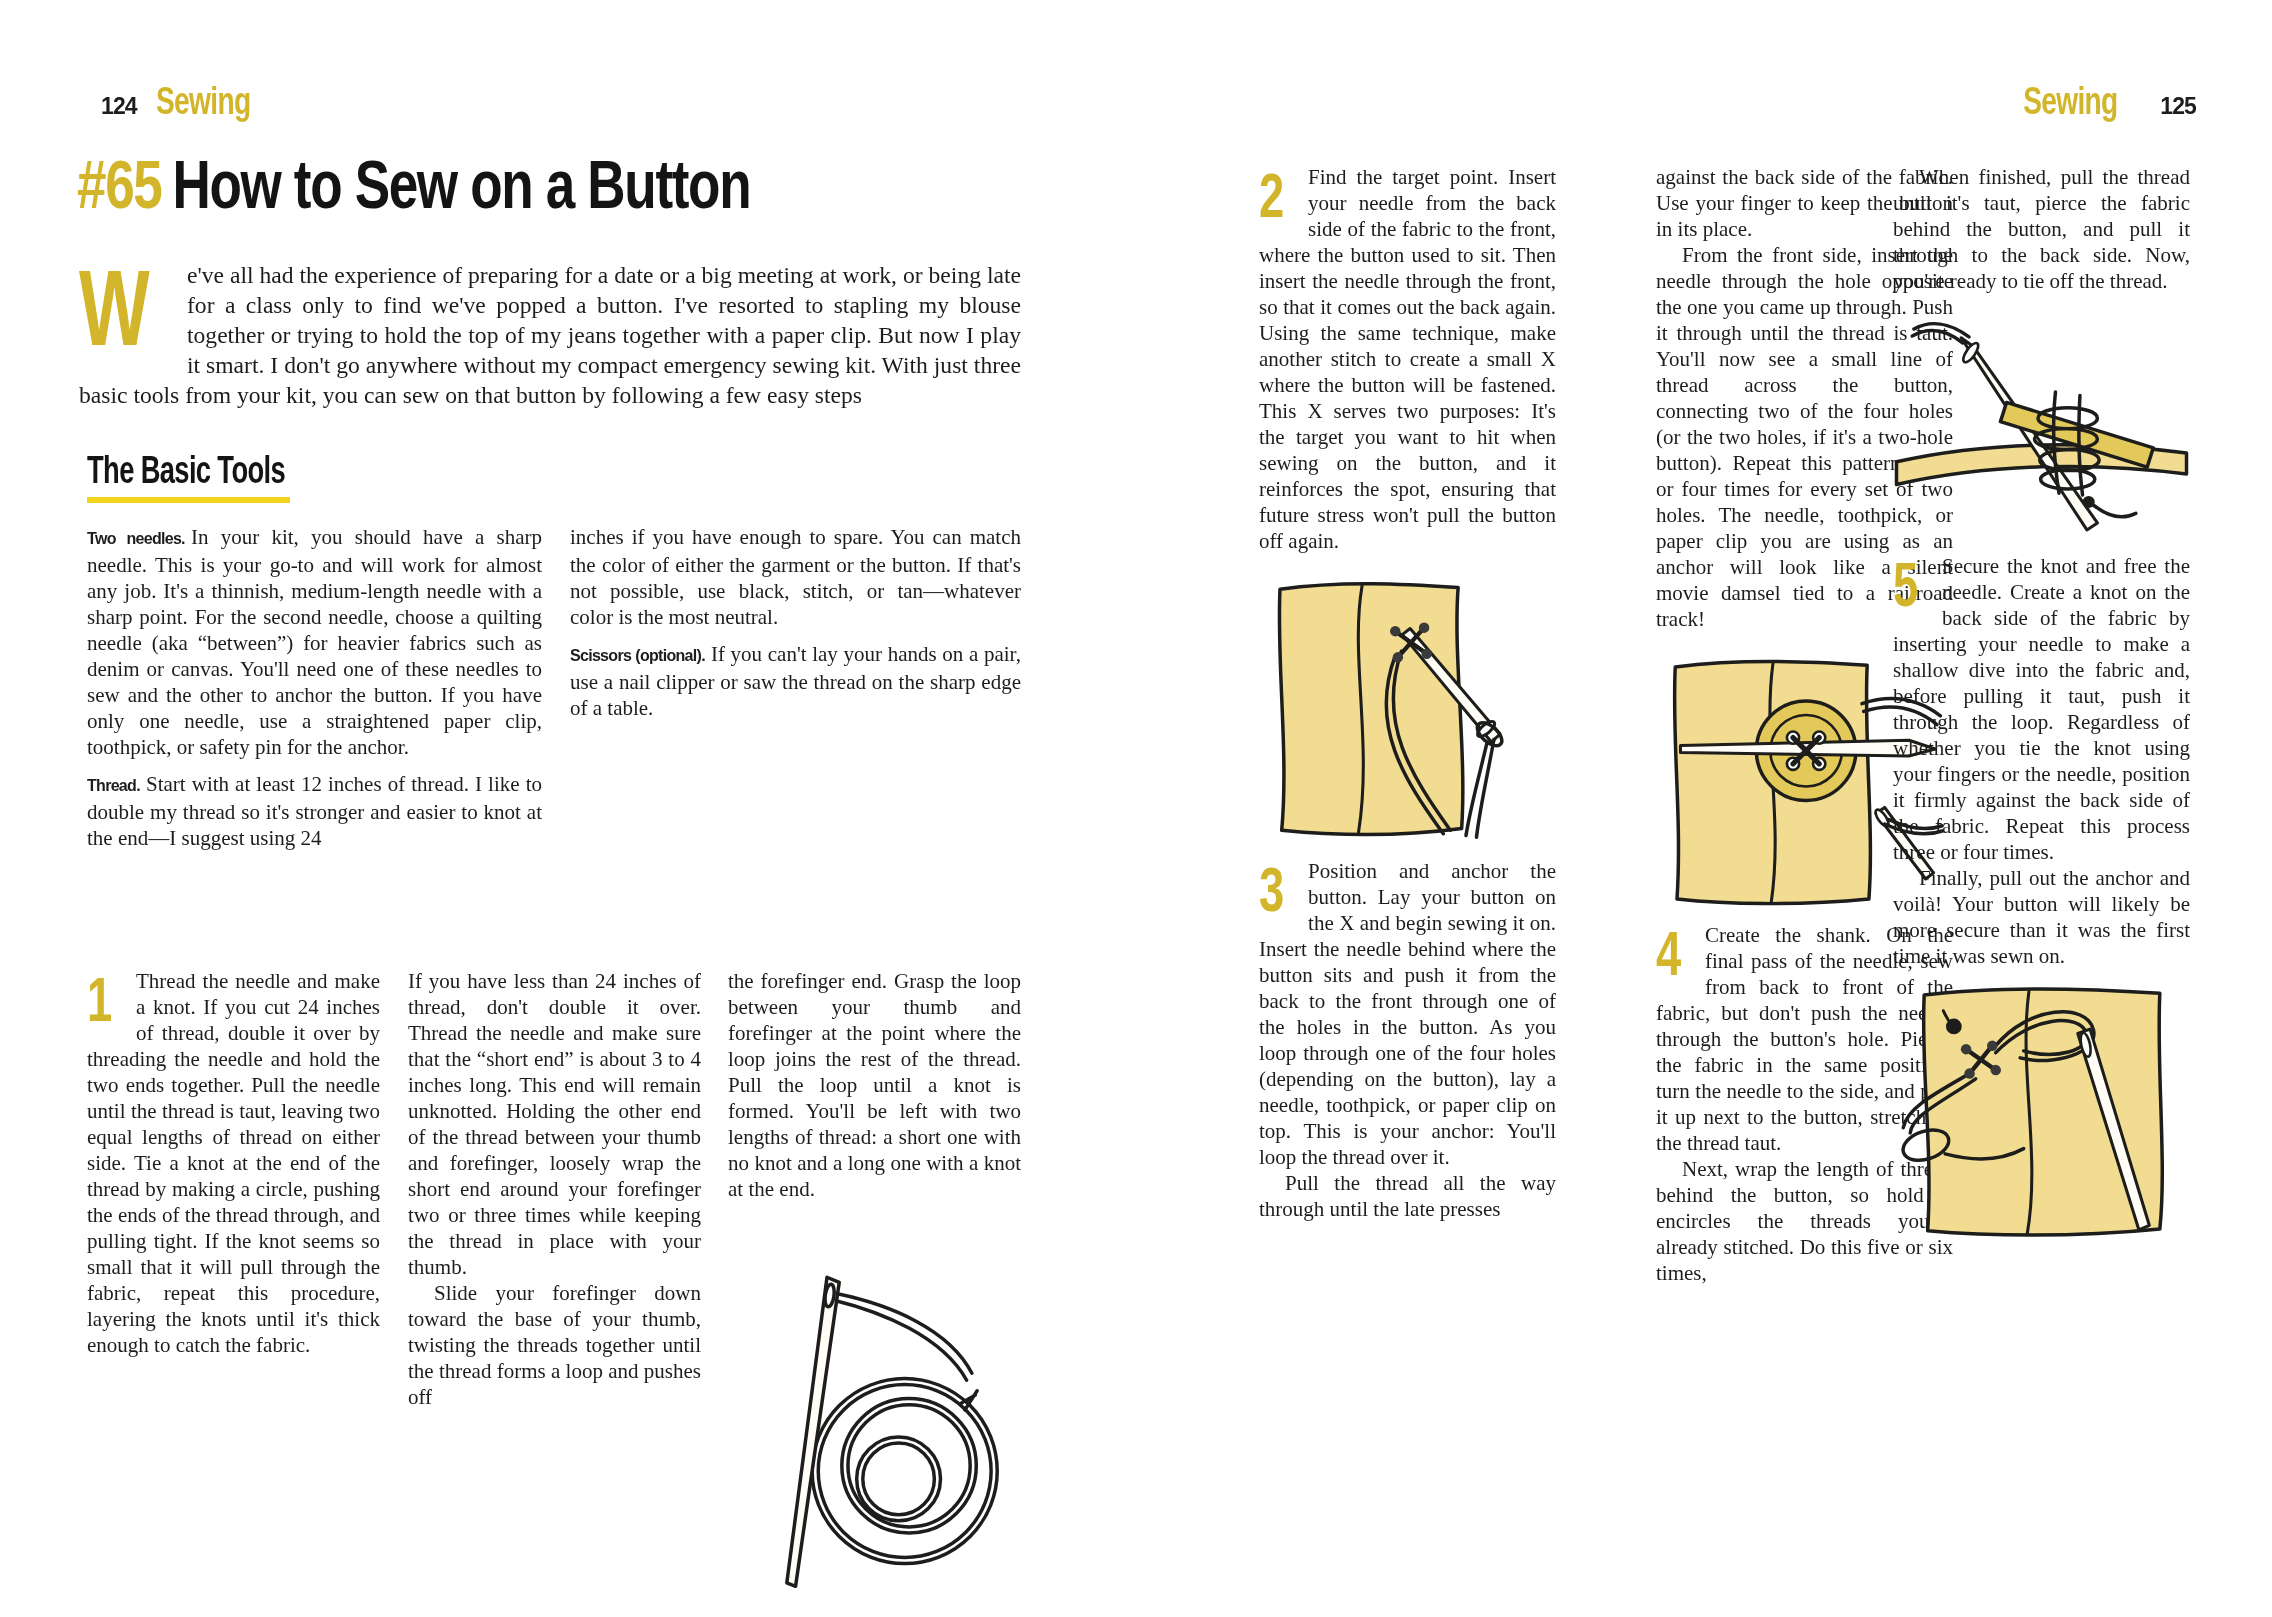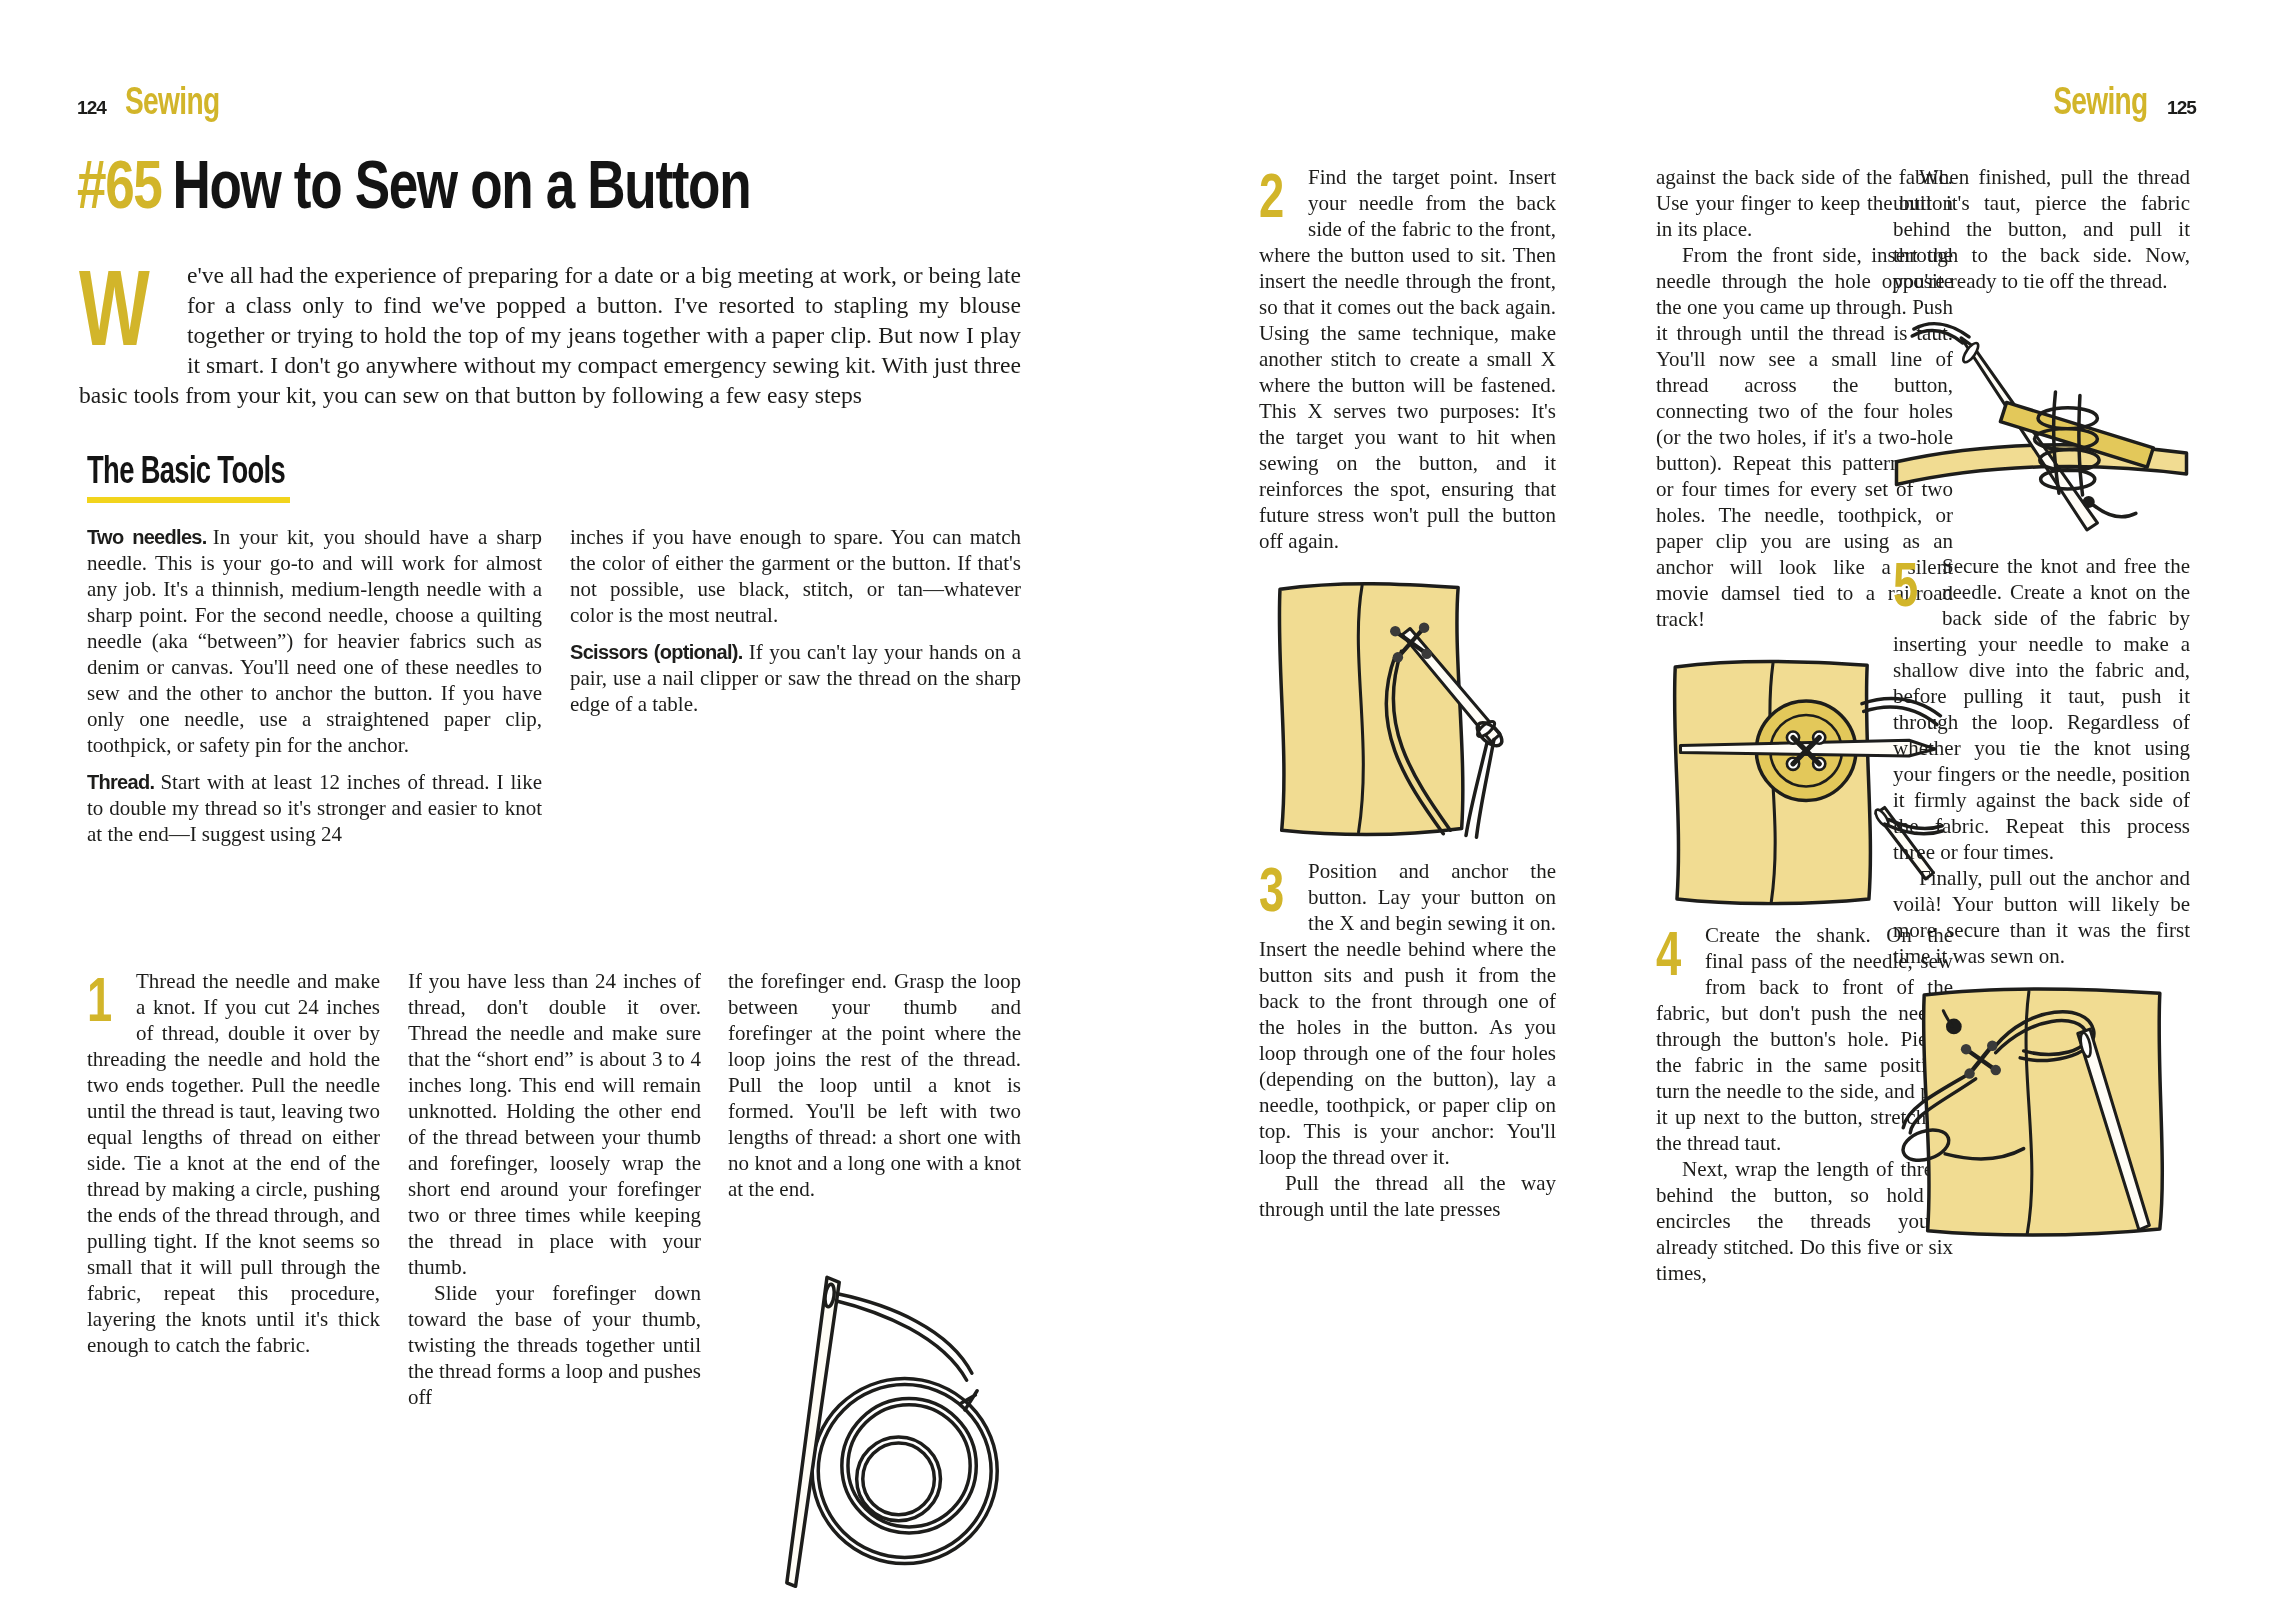--- a/index.html
+++ b/index.html
@@ -1,34 +1,34 @@
 <!DOCTYPE html>
 <html style="font-size:14px"><head>
 <meta charset="utf-8">
 <style>
   html,body{margin:0;padding:0;background:#ffffff;}
   #page{position:relative;width:2273px;height:1617px;background:#fff;overflow:hidden;
         font-family:"Liberation Serif", serif;color:#1d1d1b;}
   .abs{position:absolute;}
   
   .hdr{display:flex;align-items:baseline;gap:19px;}
-  .pagenum{font-family:"Liberation Sans",sans-serif;font-weight:bold;font-size:19px;letter-spacing:-0.9px;color:#1d1d1b;}
+  .pagenum{font-family:"Liberation Sans",sans-serif;font-weight:bold;font-size:23px;letter-spacing:-0.9px;color:#1d1d1b;margin-left:24px;}
   .runhead{font-family:"Liberation Sans",sans-serif;font-weight:bold;font-size:38px;letter-spacing:-0.9px;color:#d2b52a;display:inline-block;}
   .sqL{transform:scaleX(.74);transform-origin:0 100%;}
   .sqR{transform:scaleX(.74);transform-origin:100% 100%;}
   
   .title{font-family:"Liberation Sans",sans-serif;font-weight:bold;font-size:68px;letter-spacing:-1.7px;
          white-space:nowrap;transform:scaleX(.78);transform-origin:0 0;color:#141414;}
   .title .tno{color:#d2b52a;margin-right:14px;}
   
   .body{font-size:21px;line-height:26px;text-align:justify;margin:0;}
   .intro{font-size:23.6px;line-height:30px;}
   .ind{text-indent:26px;}
   .tool{margin:0 0 10.5px 0;}
-  .runin{font-family:"Liberation Sans",sans-serif;font-weight:bold;font-size:20px;letter-spacing:-0.7px;margin-right:6.1px;}
+  .runin{font-family:"Liberation Sans",sans-serif;font-weight:bold;font-size:16px;letter-spacing:-0.7px;margin-right:6.1px;}
   .runin:empty{margin:0;}
   .dropcap{float:left;font-family:"Liberation Sans",sans-serif;font-weight:bold;font-size:107px;line-height:87px;
            color:#d2b52a;transform:scaleX(.70);transform-origin:0 60%;margin:5.2px 7px 0 0;}
   .stepnum{float:left;font-family:"Liberation Sans",sans-serif;font-weight:bold;font-size:63px;line-height:52px;
            color:#d2b52a;transform:scaleX(.72);transform-origin:0 0;margin:5.2px 14px 0 0;}
   
   .toolhead{font-family:"Liberation Sans",sans-serif;font-weight:bold;font-size:38px;letter-spacing:-0.9px;
             white-space:nowrap;transform:scaleX(.72);transform-origin:0 0;color:#141414;}
   .rule{width:203px;height:6.1px;background:#f2d41c;margin-top:5.2px;}
   

